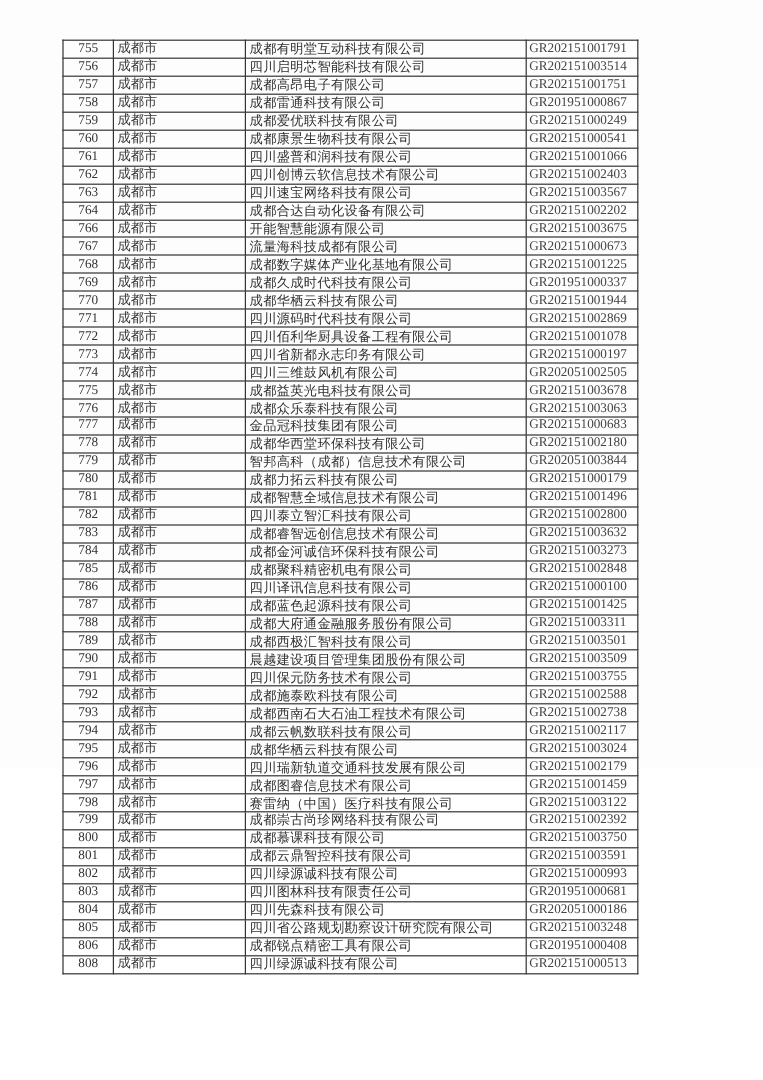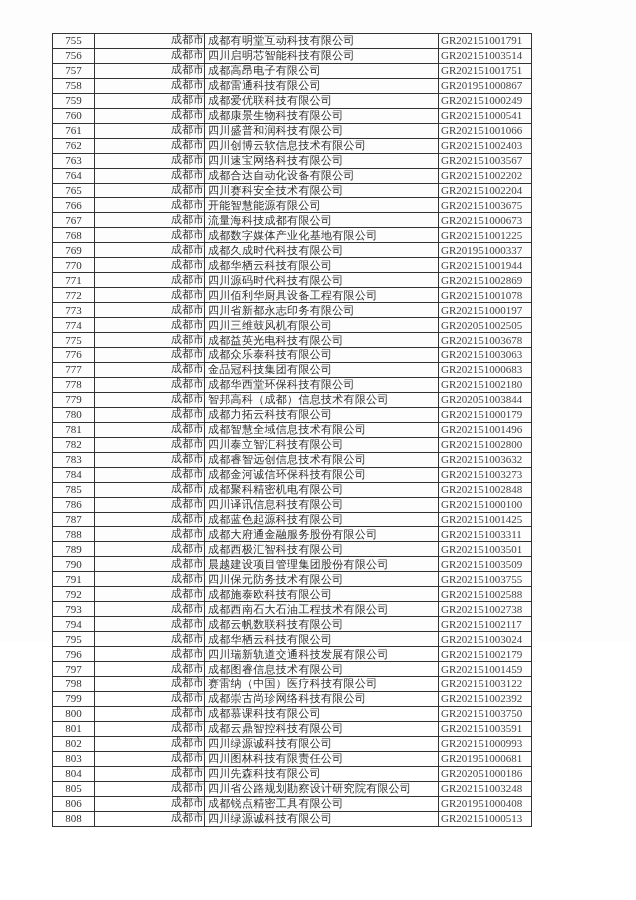--- a/index.html
+++ b/index.html
@@ -41,24 +41,23 @@
     vertical-align: middle;
   }
   td.c-num {
     text-align: center;
     font-family: "Liberation Serif", "DejaVu Serif", serif;
     font-size: 11.5px;
     color: #333;
   }
   td.c-city {
     padding-left: 3px !important;
-    font-family: Liberation Mono, monospace;
+    font-family: Liberation Sans, sans-serif;
     font-size: 10.5px;
     color: #333;
-    text-align: right;
   }
   td.c-name {
     padding-left: 3px !important;
     font-family: "DejaVu Sans", "Liberation Sans", sans-serif;
     font-size: 10.5px;
     letter-spacing: 0.3px;
     color: #2f2f2f;
   }
   td.c-cert {
     padding-left: 2px !important;
@@ -137,26 +136,20 @@
           <td class="c-name">四川速宝网络科技有限公司</td>
           <td class="c-cert">GR202151003567</td>
         </tr>
         <tr>
           <td class="c-num">764</td>
           <td class="c-city">成都市</td>
           <td class="c-name">成都合达自动化设备有限公司</td>
           <td class="c-cert">GR202151002202</td>
         </tr>
         <tr>
-          <td class="c-num">765</td>
-          <td class="c-city">成都市</td>
-          <td class="c-name">四川赛科安全技术有限公司</td>
-          <td class="c-cert">GR202151002204</td>
-        </tr>
-        <tr>
           <td class="c-num">766</td>
           <td class="c-city">成都市</td>
           <td class="c-name">开能智慧能源有限公司</td>
           <td class="c-cert">GR202151003675</td>
         </tr>
         <tr>
           <td class="c-num">767</td>
           <td class="c-city">成都市</td>
           <td class="c-name">流量海科技成都有限公司</td>
           <td class="c-cert">GR202151000673</td>

